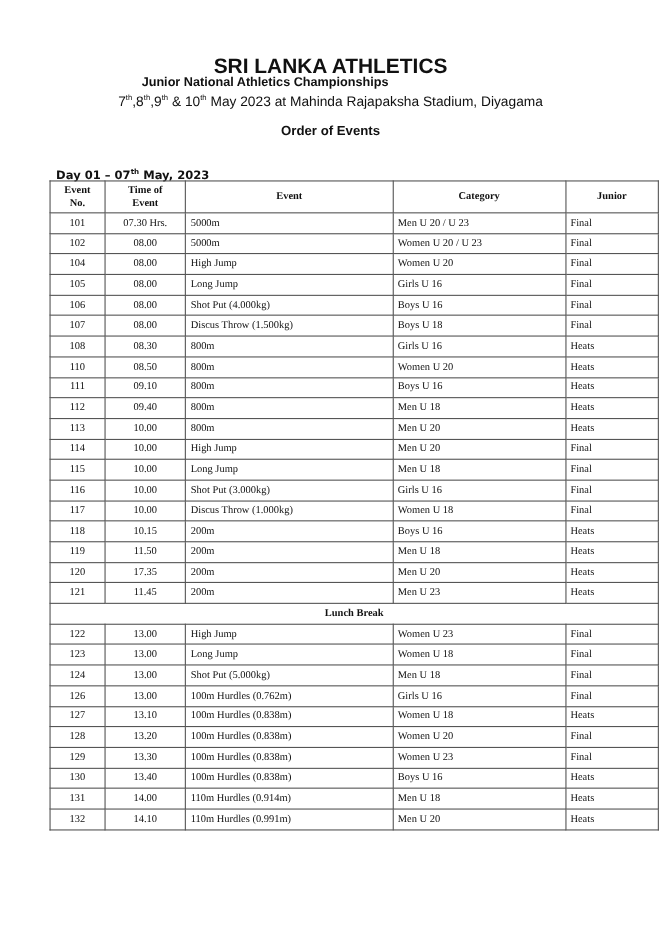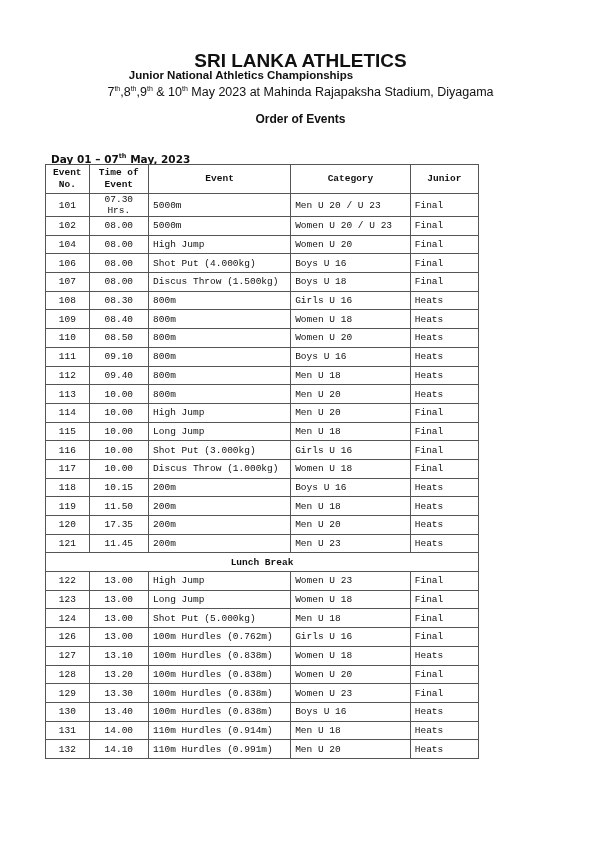--- a/index.html
+++ b/index.html
@@ -4,21 +4,21 @@
 <style>
   html, body { margin: 0; padding: 0; background: #ffffff; }
   body { width: 601px; height: 850px; position: relative; overflow: hidden; color: #111; }
   .title { position: absolute; top: 50px; left: 0; width: 601px; text-align: center; font-family: "Liberation Sans", sans-serif; font-weight: bold; font-size: 19px; }
   .subtitle { position: absolute; top: 69px; left: 0; width: 482px; text-align: center; font-family: "Liberation Sans", sans-serif; font-weight: bold; font-size: 11.5px; }
   .dates { position: absolute; top: 85px; left: 0; width: 601px; text-align: center; font-family: "Liberation Sans", sans-serif; font-size: 12.5px; }
   .dates sup { font-size: 7px; }
   .order { position: absolute; top: 112px; left: 0; width: 601px; text-align: center; font-family: "Liberation Sans", sans-serif; font-weight: bold; font-size: 12px; }
   .day { position: absolute; top: 138px; left: 51px; font-family: "DejaVu Sans", sans-serif; font-weight: bold; font-size: 10.5px; margin-top: 14px; }
   .day sup { font-size: 6.5px; }
-  table { position: absolute; top: 164px; left: 45px; width: 434px; border-collapse: collapse; font-family: Liberation Mono, monospace; font-size: 9.5px; }
+  table { position: absolute; top: 164px; left: 45px; width: 554px; border-collapse: collapse; font-family: Liberation Serif, serif; font-size: 9.5px; }
   th, td { border: 1px solid #555; padding: 0 4px; height: 17.7px; }
   th { font-weight: bold; text-align: center; height: 28px; line-height: 12px; }
   td.c { text-align: center; }
   td.l { text-align: left; }
   td.break { text-align: center; font-weight: bold; }
   col.c1 { width: 46px; } col.c2 { width: 68px; } col.c3 { width: 174px; } col.c4 { width: 145px; } col.c5 { width: 78px; }
 </style>
 </head>
 <body>
 
@@ -61,45 +61,45 @@
         <td class="l">Final</td>
       </tr>
       <tr>
         <td class="c">104</td>
         <td class="c">08.00</td>
         <td class="l">High Jump</td>
         <td class="l">Women U 20</td>
         <td class="l">Final</td>
       </tr>
       <tr>
+        <td class="c">105</td>
+        <td class="c">08.00</td>
+        <td class="l">Long Jump</td>
+        <td class="l">Girls U 16</td>
+        <td class="l">Final</td>
+      </tr>
+      <tr>
         <td class="c">106</td>
         <td class="c">08.00</td>
         <td class="l">Shot Put (4.000kg)</td>
         <td class="l">Boys U 16</td>
         <td class="l">Final</td>
       </tr>
       <tr>
         <td class="c">107</td>
         <td class="c">08.00</td>
         <td class="l">Discus Throw (1.500kg)</td>
         <td class="l">Boys U 18</td>
         <td class="l">Final</td>
       </tr>
       <tr>
         <td class="c">108</td>
         <td class="c">08.30</td>
         <td class="l">800m</td>
         <td class="l">Girls U 16</td>
-        <td class="l">Heats</td>
-      </tr>
-      <tr>
-        <td class="c">109</td>
-        <td class="c">08.40</td>
-        <td class="l">800m</td>
-        <td class="l">Women U 18</td>
         <td class="l">Heats</td>
       </tr>
       <tr>
         <td class="c">110</td>
         <td class="c">08.50</td>
         <td class="l">800m</td>
         <td class="l">Women U 20</td>
         <td class="l">Heats</td>
       </tr>
       <tr>

